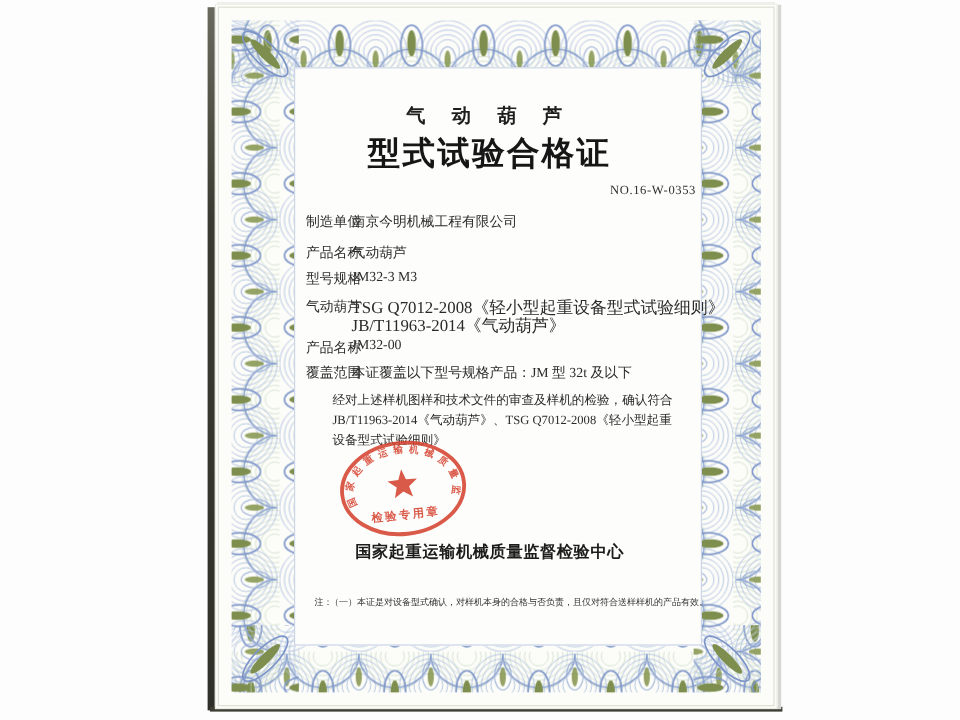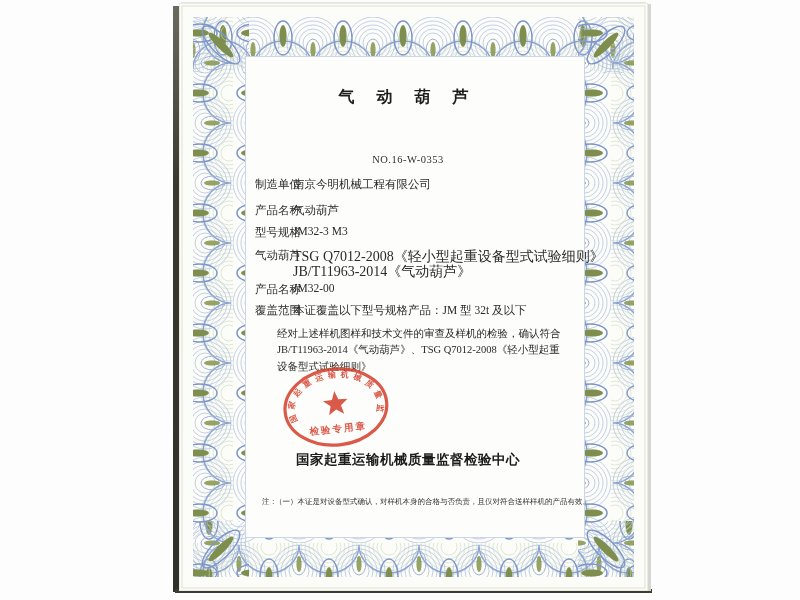--- a/index.html
+++ b/index.html
@@ -22,21 +22,21 @@
   .panel { position:absolute; left:66px; top:53px; width:340px; height:482px;
     background:#fdfdfb; border:1px solid #ccd6e6; }
 
   .content { position:absolute; left:57px; top:55px; width:344px; height:482px; }
   .content > div { position:absolute; }
 
   .product-line { top:29px; left:0; width:344px; text-align:center;
     font-size:16px; font-weight:bold; letter-spacing:9px; color:#1e1e1e; }
   .cert-title { top:52px; left:0; width:344px; text-align:center;
     font-size:27px; font-weight:bold; letter-spacing:2px; color:#161616; }
-  .cert-no { top:96px; left:0; width:344px; text-align:center;
+  .cert-no { top:96px; left:0; width:344px; text-align:right;
     font-size:10.5px; letter-spacing:0.5px; color:#2f2f2f; }
 
   .row { font-size:11.5px; }
   .row .lbl { position:absolute; left:19px; top:0; white-space:nowrap; color:#2d2d2d; }
   .row .val { position:absolute; left:57px; top:0; white-space:nowrap; color:#2a2a2a; }
   .r1 { top:119px; } .r2 { top:145px; } .r3 { top:167px; }
   .r4 { top:190px; } .r4b { top:205px; } .r5 { top:224px; } .r6 { top:245px; }
   .r4 .val, .r4b .val { font-size:14px; }
 
   .para { left:41px; width:300px; font-size:10.5px; color:#2a2a2a; white-space:nowrap;font-family:Liberation Serif, serif; }
@@ -123,20 +123,21 @@
       <use href="#leaf" transform="translate(427,42) rotate(45)"></use>
       <use href="#leaf" transform="translate(42,546) rotate(45)"></use>
       <use href="#leaf" transform="translate(427,546) rotate(-45)"></use>
     </svg>
 
     <div class="panel"></div>
 
     <div class="content">
 
       <div class="product-line">气 动 葫 芦</div>
+      <div class="cert-title">型式试验合格证</div>
       <div class="cert-no">NO.16-W-0353</div>
 
       <div class="row r1">
         <span class="lbl">制造单位</span>
         <span class="val">南京今明机械工程有限公司</span>
       </div>
       <div class="row r2">
         <span class="lbl">产品名称</span>
         <span class="val">气动葫芦</span>
       </div>

